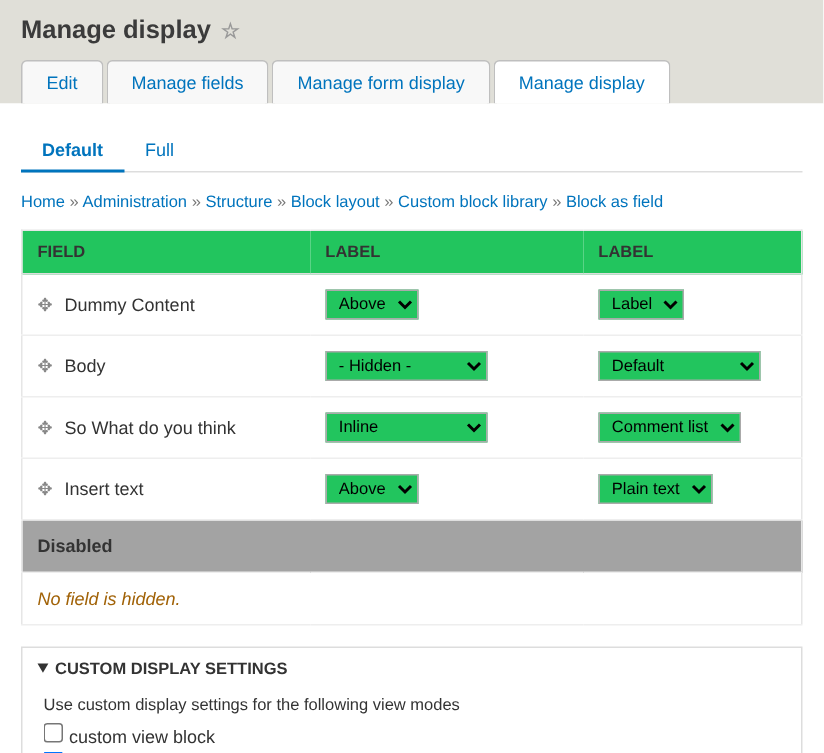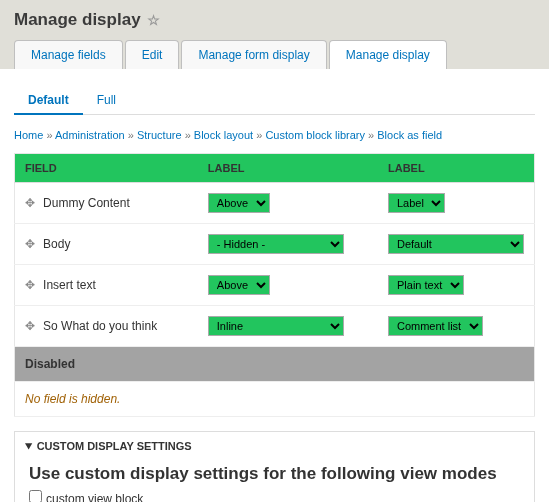--- a/index.html
+++ b/index.html
@@ -15,44 +15,44 @@
   .secondary-tabs .stab { padding: 8px 14px 6px 14px; color: #0074bd; cursor: pointer; font-size: 12px; }
   .secondary-tabs .stab.active { border-bottom: 2px solid #0074bd; font-weight: bold; margin-bottom: -1px; }
   .breadcrumb { margin: 14px 0 12px 0; color: #0074bd; font-size: 11px; }
   .breadcrumb a { color: #0074bd; text-decoration: none; }
   .breadcrumb .sep { color: #777; }
   table { width: 100%; border-collapse: collapse; border: 1px solid #e6e6e6; }
   th { background: #22c55e; text-align: left; padding: 8px 10px; font-size: 11px; font-weight: bold; color: #333; border-bottom: 1px solid #ddd; }
   td { padding: 10px 10px; border-bottom: 1px solid #eee; font-size: 12px; vertical-align: middle; }
   .drag { color: #888; margin-right: 8px; cursor: move; display: inline-block; }
   select { font-size: 11px; padding: 2px 4px; border: 1px solid #aaa; background: #22c55e; }
-  .wide { width: 136px; }
+  .wide { width: 108px; }
   .disabled-row td { font-weight: bold; background: #a3a3a3; }
   .hidden-note { font-style: italic; color: #a16207; padding: 10px; }
   details { border: 1px solid #ddd; margin-top: 14px; padding: 0; }
   summary { padding: 8px 10px; font-size: 11px; font-weight: bold; cursor: pointer; color: #333; }
   .details-body { padding: 4px 14px 12px 14px; }
-  .details-body .sub { font-size: 17px; font-weight: bold; margin-bottom: 6px; }
+  .details-body .sub { font-size: 11px; font-weight: normal; margin-bottom: 6px; }
   .chk { display: block; margin: 3px 0; font-size: 12px; }
   .chk input { margin-right: 4px; }
   .col-field { width: 37%; }
   .col-label { width: 35%; }
   .col-format { width: 28%; }
 </style>
 </head>
 <body>
 
 <div class="header-bar">
   <h1>
     <span>Manage display</span>
     <span class="star">☆</span>
   </h1>
   <div class="primary-tabs">
+    <div class="tab">Edit</div>
     <div class="tab">Manage fields</div>
-    <div class="tab">Edit</div>
     <div class="tab">Manage form display</div>
     <div class="tab active">Manage display</div>
   </div>
 </div>
 
 <div class="content">
   <div class="secondary-tabs">
     <div class="stab active">Default</div>
     <div class="stab">Full</div>
   </div>
@@ -79,28 +79,28 @@
         <td><span class="drag">✥</span><span>Dummy Content</span></td>
         <td><select><option>Above</option></select></td>
         <td><select><option>Label</option></select></td>
       </tr>
       <tr>
         <td><span class="drag">✥</span><span>Body</span></td>
         <td><select class="wide"><option>- Hidden -</option></select></td>
         <td><select class="wide"><option>Default</option></select></td>
       </tr>
       <tr>
+        <td><span class="drag">✥</span><span>So What do you think</span></td>
+        <td><select class="wide"><option>Inline</option></select></td>
+        <td><select><option>Comment list</option></select></td>
+      </tr>
+      <tr>
         <td><span class="drag">✥</span><span>Insert text</span></td>
         <td><select><option>Above</option></select></td>
         <td><select><option>Plain text</option></select></td>
-      </tr>
-      <tr>
-        <td><span class="drag">✥</span><span>So What do you think</span></td>
-        <td><select class="wide"><option>Inline</option></select></td>
-        <td><select><option>Comment list</option></select></td>
       </tr>
       <tr class="disabled-row">
         <td colspan="3">Disabled</td>
       </tr>
       <tr>
         <td colspan="3" class="hidden-note">No field is hidden.</td>
       </tr>
     </tbody>
   </table>
 

